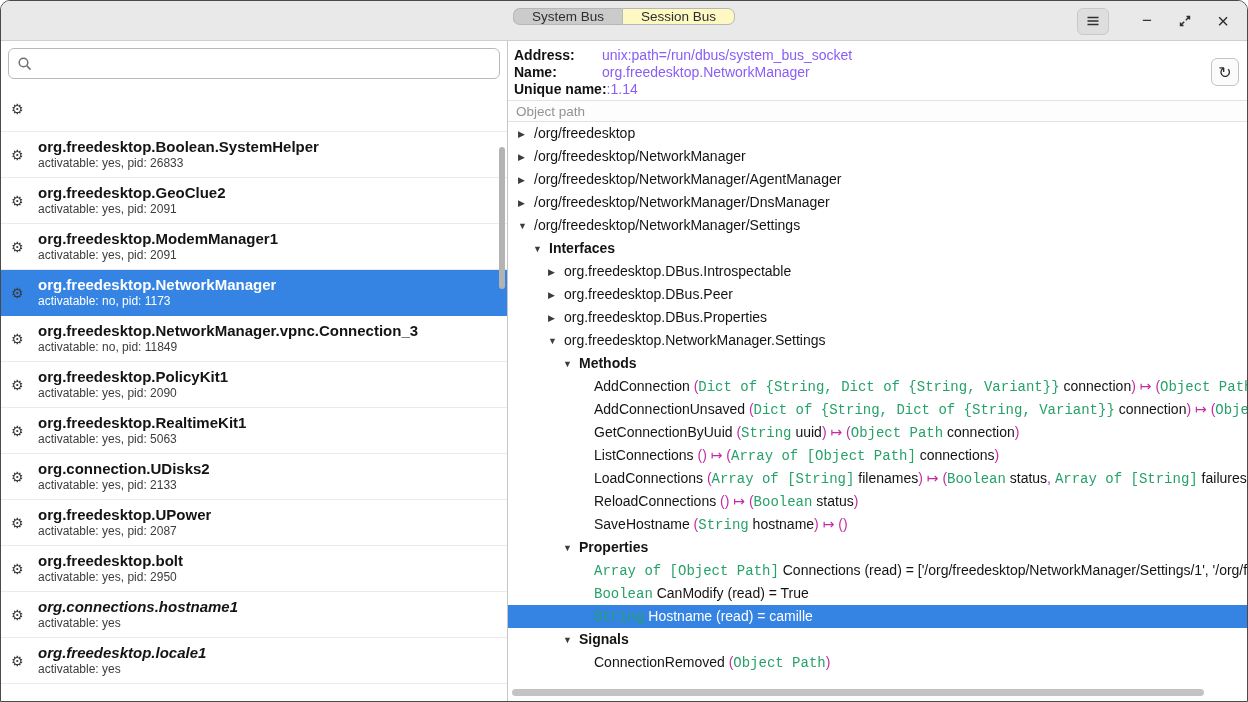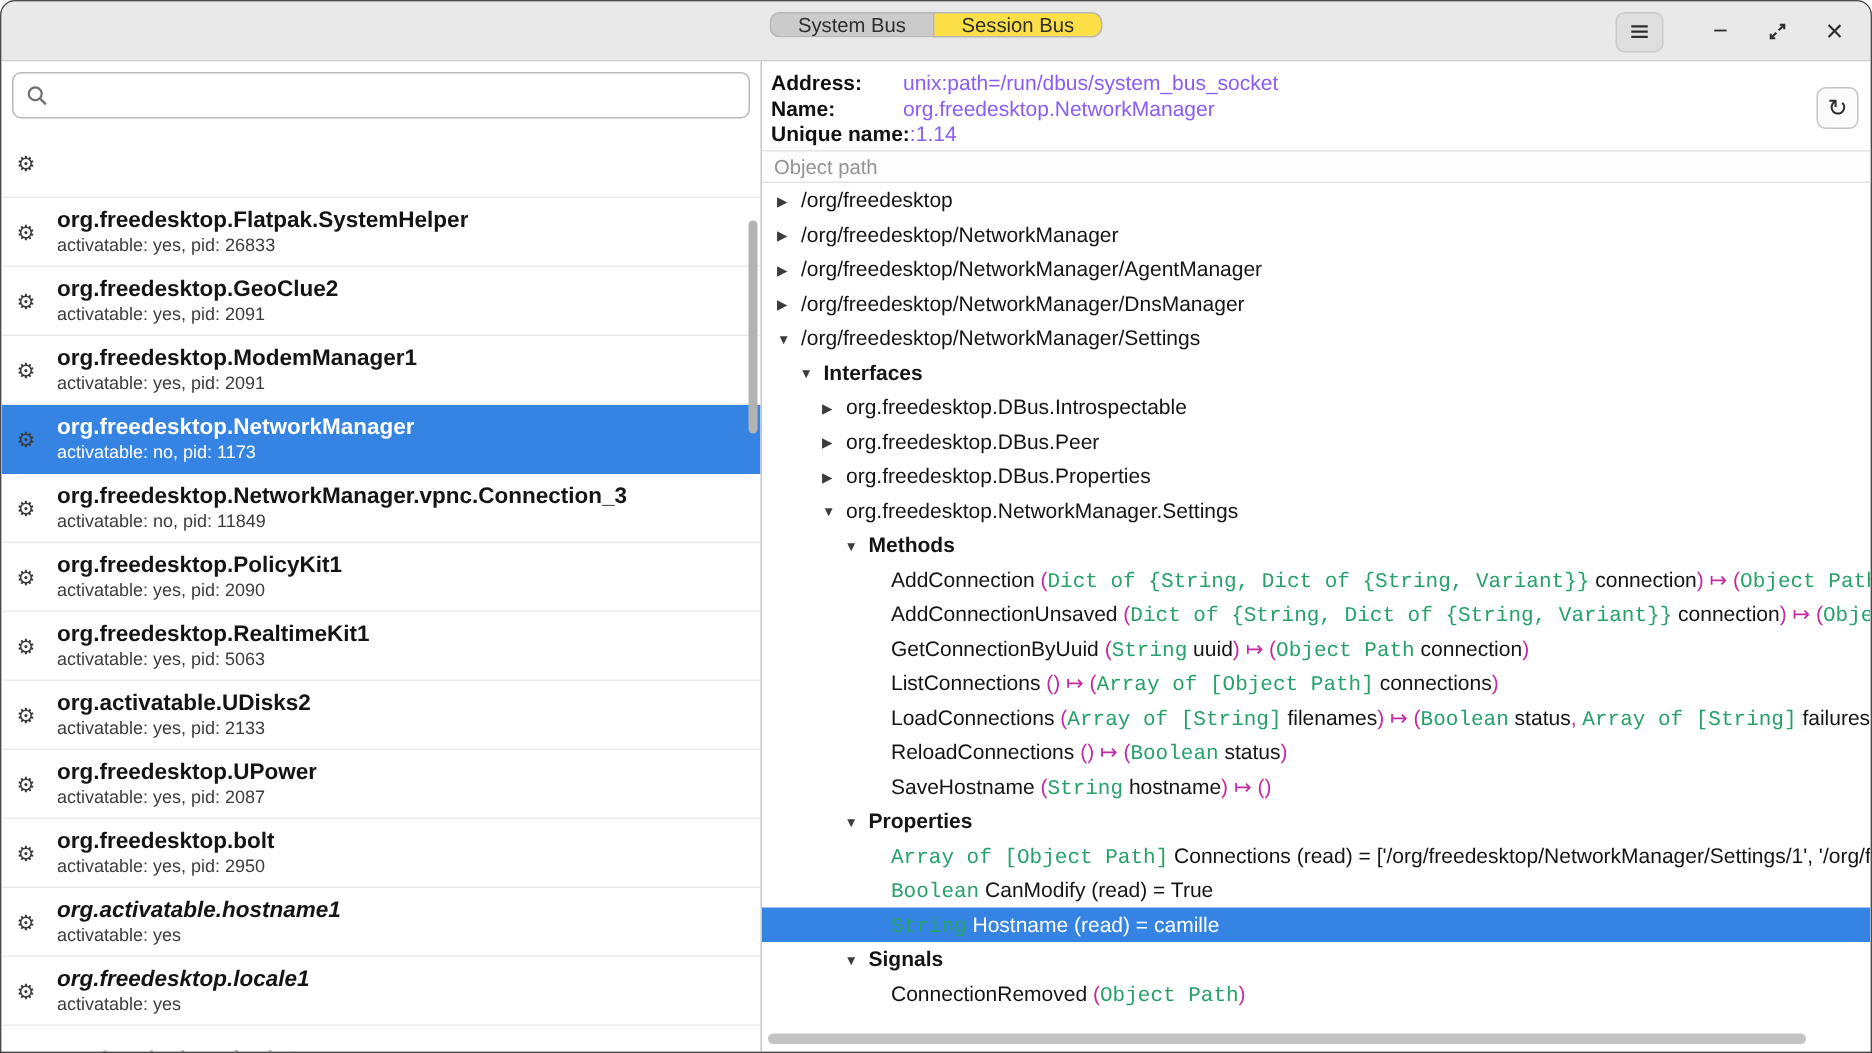--- a/index.html
+++ b/index.html
@@ -10,21 +10,21 @@
     --selection-blue:#3584e4;
     --type-green:#26a269;
     --punct-magenta:#c32ba4;
   }
 
   .window { width:1248px; height:702px; border:1px solid #4a4a4a; border-radius:10px 10px 0 0; overflow:hidden; background:#fff; position:relative; }
 
   
   .titlebar { height:40px; background:#e9e9e9; border-bottom:1px solid #cfcfcf; position:relative; }
   .tab-group { position:absolute; left:50%; top:7px; transform:translateX(-50%); display:flex; height:17px; border-radius:7px; }
-  .tab { font-family:"Liberation Sans",sans-serif; font-size:13.5px; color:#2e2e2e; padding:0 18px; border:1px solid #b6b6b6; background:#fde047; cursor:pointer; }
+  .tab { font-family:"Liberation Sans",sans-serif; font-size:13.5px; color:#2e2e2e; padding:0 18px; border:1px solid #b6b6b6; background:#fef9c3; cursor:pointer; }
   .tab:first-child { border-radius:7px 0 0 7px; border-right:none; }
   .tab:last-child { border-radius:0 7px 7px 0; }
   .tab.active { background:#cbcbcb; }
   .win-controls { position:absolute; right:10px; top:0; height:40px; display:flex; align-items:center; gap:10px; }
   .menu-btn { width:32px; height:27px; border:1px solid #c9c9c9; background:#dedede; border-radius:6px; display:flex; align-items:center; justify-content:center; cursor:pointer; margin-right:14px; }
   .wc { width:28px; height:28px; border:none; background:transparent; font-size:17px; color:#2e2e2e; display:flex; align-items:center; justify-content:center; cursor:pointer; padding:0; }
   .wc.close { font-size:20px; }
 
   
   .main { display:flex; height:660px; }
@@ -101,21 +101,21 @@
           </svg>
         <input placeholder="" style="">
       </div>
       <div class="service-list">
           <div class="service">
             <span class="svc-icon">⚙</span>
           </div>
           <div class="service">
             <span class="svc-icon">⚙</span>
             <div class="svc-text">
-              <div class="svc-name">org.freedesktop.Flatpak.SystemHelper</div>
+              <div class="svc-name">org.freedesktop.Boolean.SystemHelper</div>
               <div class="svc-detail">activatable: yes, pid: 26833</div>
             </div>
           </div>
           <div class="service">
             <span class="svc-icon">⚙</span>
             <div class="svc-text">
               <div class="svc-name">org.freedesktop.GeoClue2</div>
               <div class="svc-detail">activatable: yes, pid: 2091</div>
             </div>
           </div>
@@ -150,42 +150,42 @@
           <div class="service">
             <span class="svc-icon">⚙</span>
             <div class="svc-text">
               <div class="svc-name">org.freedesktop.RealtimeKit1</div>
               <div class="svc-detail">activatable: yes, pid: 5063</div>
             </div>
           </div>
           <div class="service">
             <span class="svc-icon">⚙</span>
             <div class="svc-text">
-              <div class="svc-name">org.activatable.UDisks2</div>
+              <div class="svc-name">org.connection.UDisks2</div>
               <div class="svc-detail">activatable: yes, pid: 2133</div>
             </div>
           </div>
           <div class="service">
             <span class="svc-icon">⚙</span>
             <div class="svc-text">
               <div class="svc-name">org.freedesktop.UPower</div>
               <div class="svc-detail">activatable: yes, pid: 2087</div>
             </div>
           </div>
           <div class="service">
             <span class="svc-icon">⚙</span>
             <div class="svc-text">
               <div class="svc-name">org.freedesktop.bolt</div>
               <div class="svc-detail">activatable: yes, pid: 2950</div>
             </div>
           </div>
           <div class="service italic">
             <span class="svc-icon">⚙</span>
             <div class="svc-text">
-              <div class="svc-name">org.activatable.hostname1</div>
+              <div class="svc-name">org.connections.hostname1</div>
               <div class="svc-detail">activatable: yes</div>
             </div>
           </div>
           <div class="service italic">
             <span class="svc-icon">⚙</span>
             <div class="svc-text">
               <div class="svc-name">org.freedesktop.locale1</div>
               <div class="svc-detail">activatable: yes</div>
             </div>
           </div>

